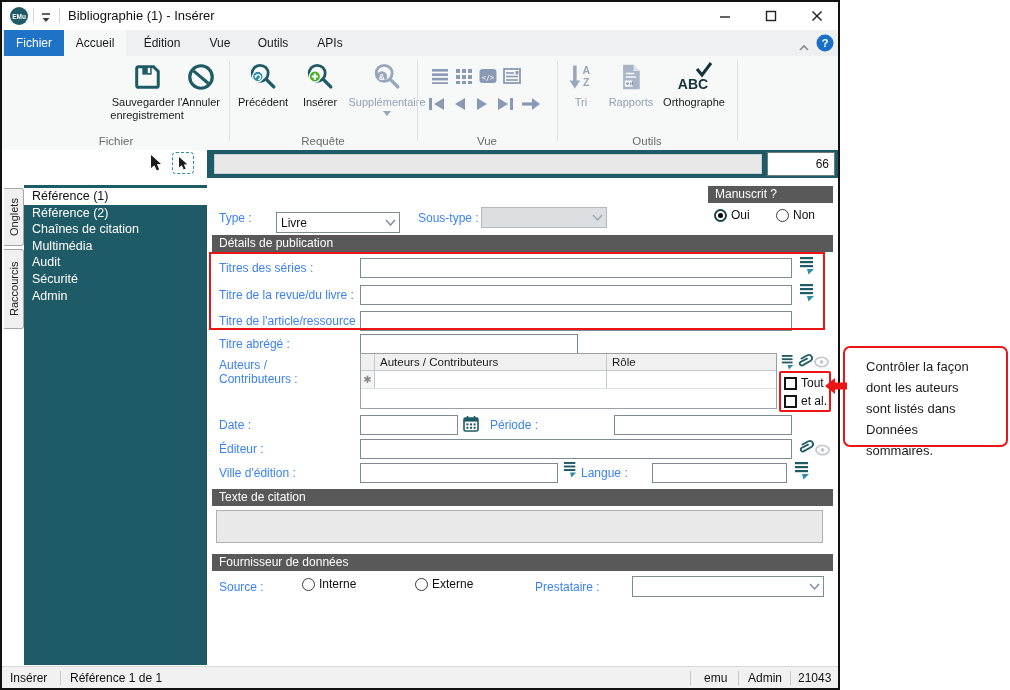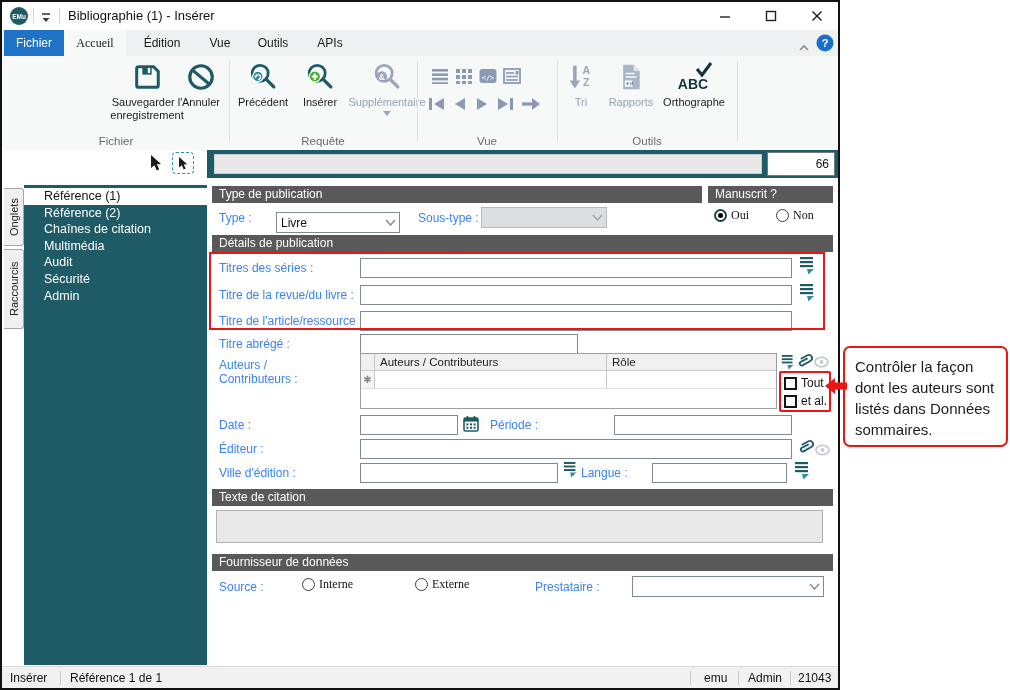--- a/index.html
+++ b/index.html
@@ -14,21 +14,21 @@
   .titlebar { position:absolute; left:0; top:0; width:836px; height:28px; background:#fff; }
   .logo-circle { position:absolute; left:8px; top:5px; width:18px; height:18px; border-radius:50%; background:#1F5B66; color:#fff; font-size:6.5px; font-weight:bold; display:flex; align-items:center; justify-content:center; }
   .tb-sep { position:absolute; top:6px; width:1px; height:15px; background:#d5d5d5; }
   .win-title { position:absolute; left:66px; top:6px; font-size:13px; color:#111; white-space:nowrap; }
   .win-ctl { position:absolute; top:2px; width:34px; height:24px; display:flex; align-items:center; justify-content:center; cursor:default; }
 
   
   .menubar { position:absolute; left:0; top:28px; width:836px; height:26px; background:#eef0f2; }
   .mtab { position:absolute; top:0; height:26px; display:flex; align-items:center; justify-content:center; font-size:12px; color:#1a1a1a; }
   .mtab.blue { background:#1E73C6; color:#fff; }
-  .mtab.active { background:#f7f8f8;font-family:Liberation Serif, serif; }
+  .mtab.active { background:#f7f8f8; }
 
   
   .ribbon { position:absolute; left:0; top:54px; width:836px; height:94px; background:#f7f8f8; }
   .rgroup { position:absolute; top:0; height:94px; }
   .rgroup-label { position:absolute; bottom:3px; left:0; right:0; text-align:center; font-size:11.5px; color:#6b6b6b; }
   .rdiv { position:absolute; top:5px; width:1px; height:80px; background:#dfe2e4; }
   .rbtn { position:absolute; top:4px; display:flex; flex-direction:column; align-items:center; cursor:pointer; }
   .rbtn .ric { height:34px; display:flex; align-items:center; justify-content:center; }
   .rbtn .rlab { font-size:11px; line-height:12.5px; text-align:center; color:#1a1a1a; margin-top:2px; }
   .rbtn.disabled .rlab { color:#94a1b5; }
@@ -36,58 +36,58 @@
 
   
   .band { position:absolute; left:205px; top:148px; width:631px; height:28px; background:#1F5B66; }
   .band-field { position:absolute; left:7px; top:4px; width:548px; height:20px; background:#e8e8e8; border:1px solid #c7cdd0; }
   .band-count { position:absolute; left:560px; top:2px; width:68px; height:24px; background:#fff; border:1px solid #6d7a80; font-size:12px; color:#111; text-align:right; line-height:22px; padding-right:5px; }
 
   
   .vtab { position:absolute; left:2px; width:20px; background:#f0f0f0; border:1px solid #a6a6a6; border-right:none; border-radius:3px 0 0 3px; display:flex; align-items:center; justify-content:center; font-size:11px; color:#222;
           writing-mode:vertical-rl; transform:rotate(180deg); cursor:pointer; }
   .sidepanel { position:absolute; left:22px; top:183px; width:183px; height:480px; background:#1F5B66; }
-  .sitem { height:16.6px; line-height:16.6px; padding-left:20px; font-size:12.5px; color:#fff; white-space:nowrap; cursor:pointer; }
+  .sitem { height:16.6px; line-height:16.6px; padding-left:8px; font-size:12.5px; color:#fff; white-space:nowrap; cursor:pointer; }
   .sitem.sel { background:#fff; color:#111; }
 
   
   .sec { position:absolute; height:17px; background:#595959; color:#fff; font-size:12px; line-height:17px; padding-left:7px; }
   .lbl { position:absolute; font-size:12px; color:#3b82f6; white-space:nowrap; }
   .inp { position:absolute; height:20px; background:#fff; border:1px solid #7f8b93; }
   .inp.gray { background:#e9e9e9; border:1px solid #b0b0b0; }
   .combo { position:absolute; height:21px; background:#fff; border:1px solid #7f8b93; display:flex; align-items:center; }
   .combo .cval { flex:1; font-size:12px; color:#111; padding-left:4px; }
   .combo .chev { width:18px; display:flex; justify-content:center; }
   .combo.disabled { background:#dcdfe1; border-color:#b3b9bd; }
   .radio { position:absolute; display:flex; align-items:center; cursor:pointer; }
   .rdot { width:13px; height:13px; border-radius:50%; border:1.5px solid #3c3c3c; background:#fff; margin-right:4px; display:flex; align-items:center; justify-content:center; }
   .radio.checked .rdot { border:2.5px solid #16454e; }
   .radio.checked .rdot::after { content:""; width:5px; height:5px; border-radius:50%; background:#000; }
-  .radio .rl { font-size:12px; color:#101010;font-family:Liberation Serif, serif; }
+  .radio .rl { font-size:12px; color:#101010; }
   .cbx { position:absolute; display:flex; align-items:center; cursor:pointer; }
   .cbox { width:13px; height:13px; border:2px solid #141414; background:#fff; margin-right:4px; }
   .cbx .cl { font-size:12px; color:#101010; }
 
   
   .agrid { position:absolute; left:358px; top:351px; width:417px; height:56px; border:1px solid #9aa0a6; background:#fff; }
   .agrid .hrow { display:flex; height:17px; background:#f0f0f0; border-bottom:1px solid #c4c8cc; }
   .agrid .drow { display:flex; height:18px; border-bottom:1px solid #dfe2e4; }
   .acell { font-size:11.5px; color:#1a1a1a; padding-left:5px; line-height:16px; border-right:1px solid #c4c8cc; overflow:hidden; white-space:nowrap; }
   .mcol { width:14px; border-right:1px solid #c4c8cc; background:#f0f0f0; text-align:center; color:#8a8a8a; font-size:10px; line-height:17px; }
   .c1 { width:232px; } .c2 { flex:1; border-right:none; }
 
   .redbox { position:absolute; border:2px solid #EC1515; }
 
   
   .statusbar { position:absolute; left:0; top:664px; width:836px; height:22px; background:#f1f1f1; border-top:1px solid #d9d9d9; font-size:12px; color:#111; }
   .st { position:absolute; top:4px; white-space:nowrap; }
   .stsep { position:absolute; top:4px; width:1px; height:14px; background:#c9c9c9; }
 
   
-  .callout { position:absolute; left:843px; top:346px; width:165px; height:101px; border:2px solid #EC1515; border-radius:7px; background:#fff; padding:8px 10px; font-size:15px; line-height:21px; color:#1c1c1c; }
+  .callout { position:absolute; left:843px; top:346px; width:165px; height:101px; border:2px solid #EC1515; border-radius:7px; background:#fff; padding:8px 21px; font-size:13px; line-height:21px; color:#1c1c1c; }
 </style>
 </head>
 <body>
 
 <div id="canvas">
 
   <div id="appwin">
 
     <div class="titlebar">
       <div class="logo-circle">EMu</div>
@@ -345,21 +345,20 @@
       <div style="height:3px"></div>
       <div class="sitem sel">Référence (1)</div>
       <div class="sitem">Référence (2)</div>
       <div class="sitem">Chaînes de citation</div>
       <div class="sitem">Multimédia</div>
       <div class="sitem">Audit</div>
       <div class="sitem">Sécurité</div>
       <div class="sitem">Admin</div>
     </div>
 
-    <div class="sec" style="left:210px;top:184px;width:490px">Type de publication</div>
     <div class="sec" style="left:706px;top:184px;width:125px">Manuscrit ?</div>
 
     <div class="lbl" style="left:217px;top:209px">Type :</div>
     <div class="combo" style="left:274px;top:210px;width:124px">
       <span class="cval">Livre</span>
       <span class="chev">
           <svg width="11" height="7" viewBox="0 0 11 7">
             <polyline points="1,1 5.5,6 10,1" fill="none" stroke="#7c8aa0" stroke-width="1.4"></polyline>
           </svg>
         </span>

